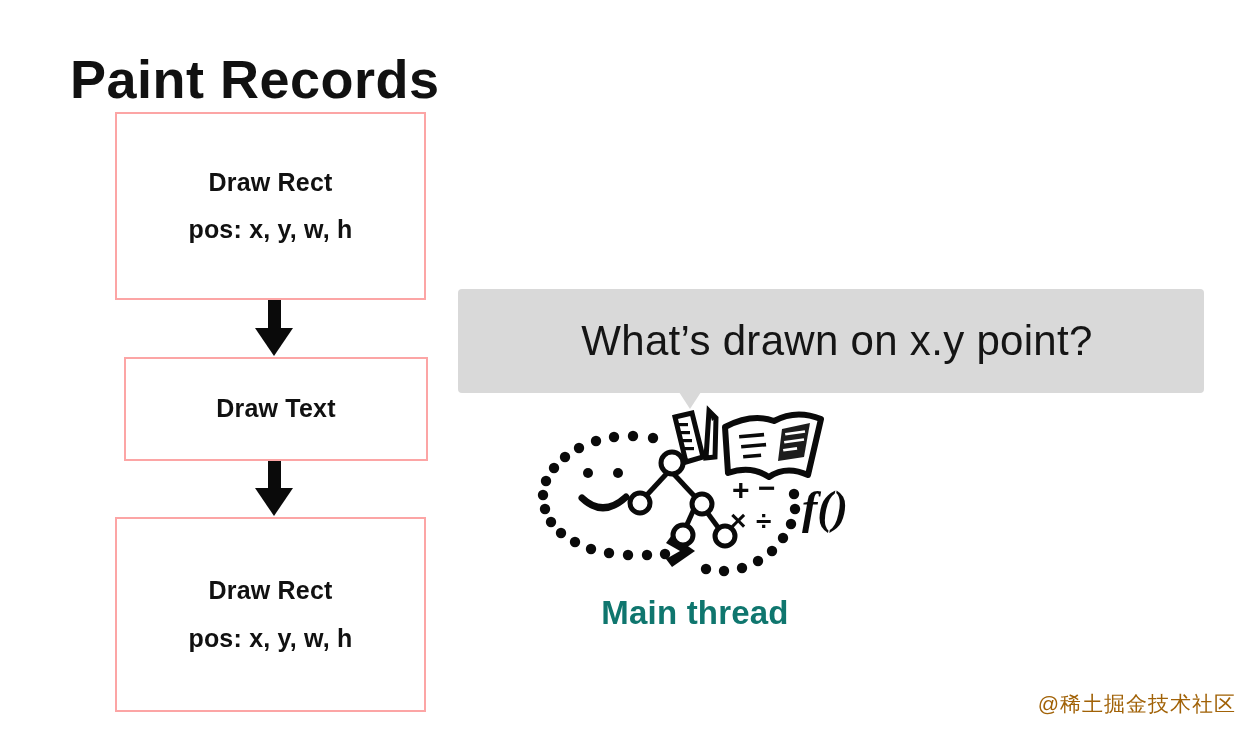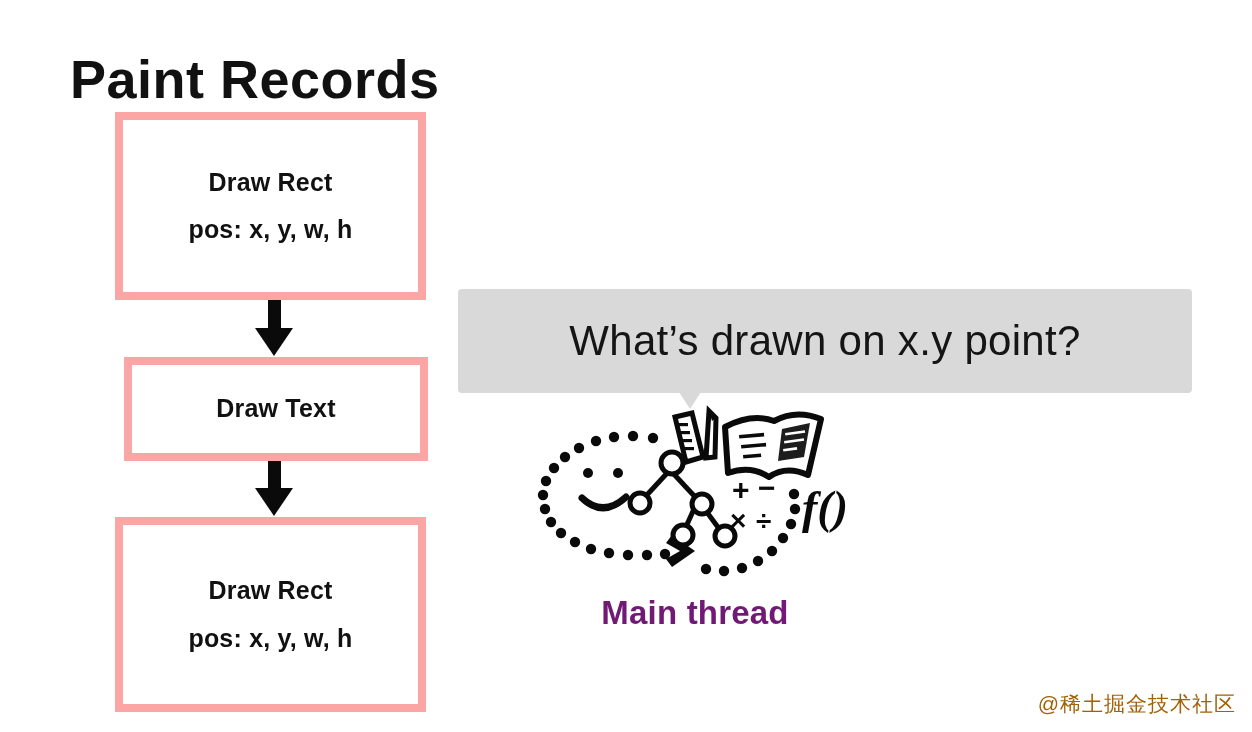--- a/index.html
+++ b/index.html
@@ -29,21 +29,21 @@
     letter-spacing: 0.5px;
     color: #111111;
     white-space: nowrap;
     margin-top: 40px;
   }
 
   
   .record-box {
     position: absolute;
     box-sizing: border-box;
-    border: 8px solid #fca5a5;
+    border: 2px solid #fca5a5;
     background: #ffffff;
     display: flex;
     flex-direction: column;
     align-items: center;
     justify-content: center;
     text-align: center;
   }
   .record-line {
     font-size: 25px;
     font-weight: 600;
@@ -87,20 +87,21 @@
     position: absolute;
     left: 458px;
     top: 289px;
     width: 734px;
     height: 104px;
     background: #d9d9d9;
     border-radius: 4px;
     display: flex;
     align-items: center;
     justify-content: center;
+    padding-left: 12px;
   }
   #speech-bubble-text {
     font-size: 42px;
     font-weight: 400;
     color: #151515;
     letter-spacing: 0.3px;
     white-space: nowrap;
   }
   #speech-bubble-tail {
     position: absolute;
@@ -124,21 +125,21 @@
   #thread-illustration svg { display: block; }
 
   #main-thread-label {
     position: absolute;
     left: 520px;
     top: 594px;
     width: 350px;
     text-align: center;
     font-size: 33px;
     font-weight: 700;
-    color: #701a75;
+    color: #0f766e;
     letter-spacing: 0.2px;
     white-space: nowrap;
   }
 
   
   #watermark {
     position: absolute;
     right: 16px;
     bottom: 14px;
     font-size: 21px;

